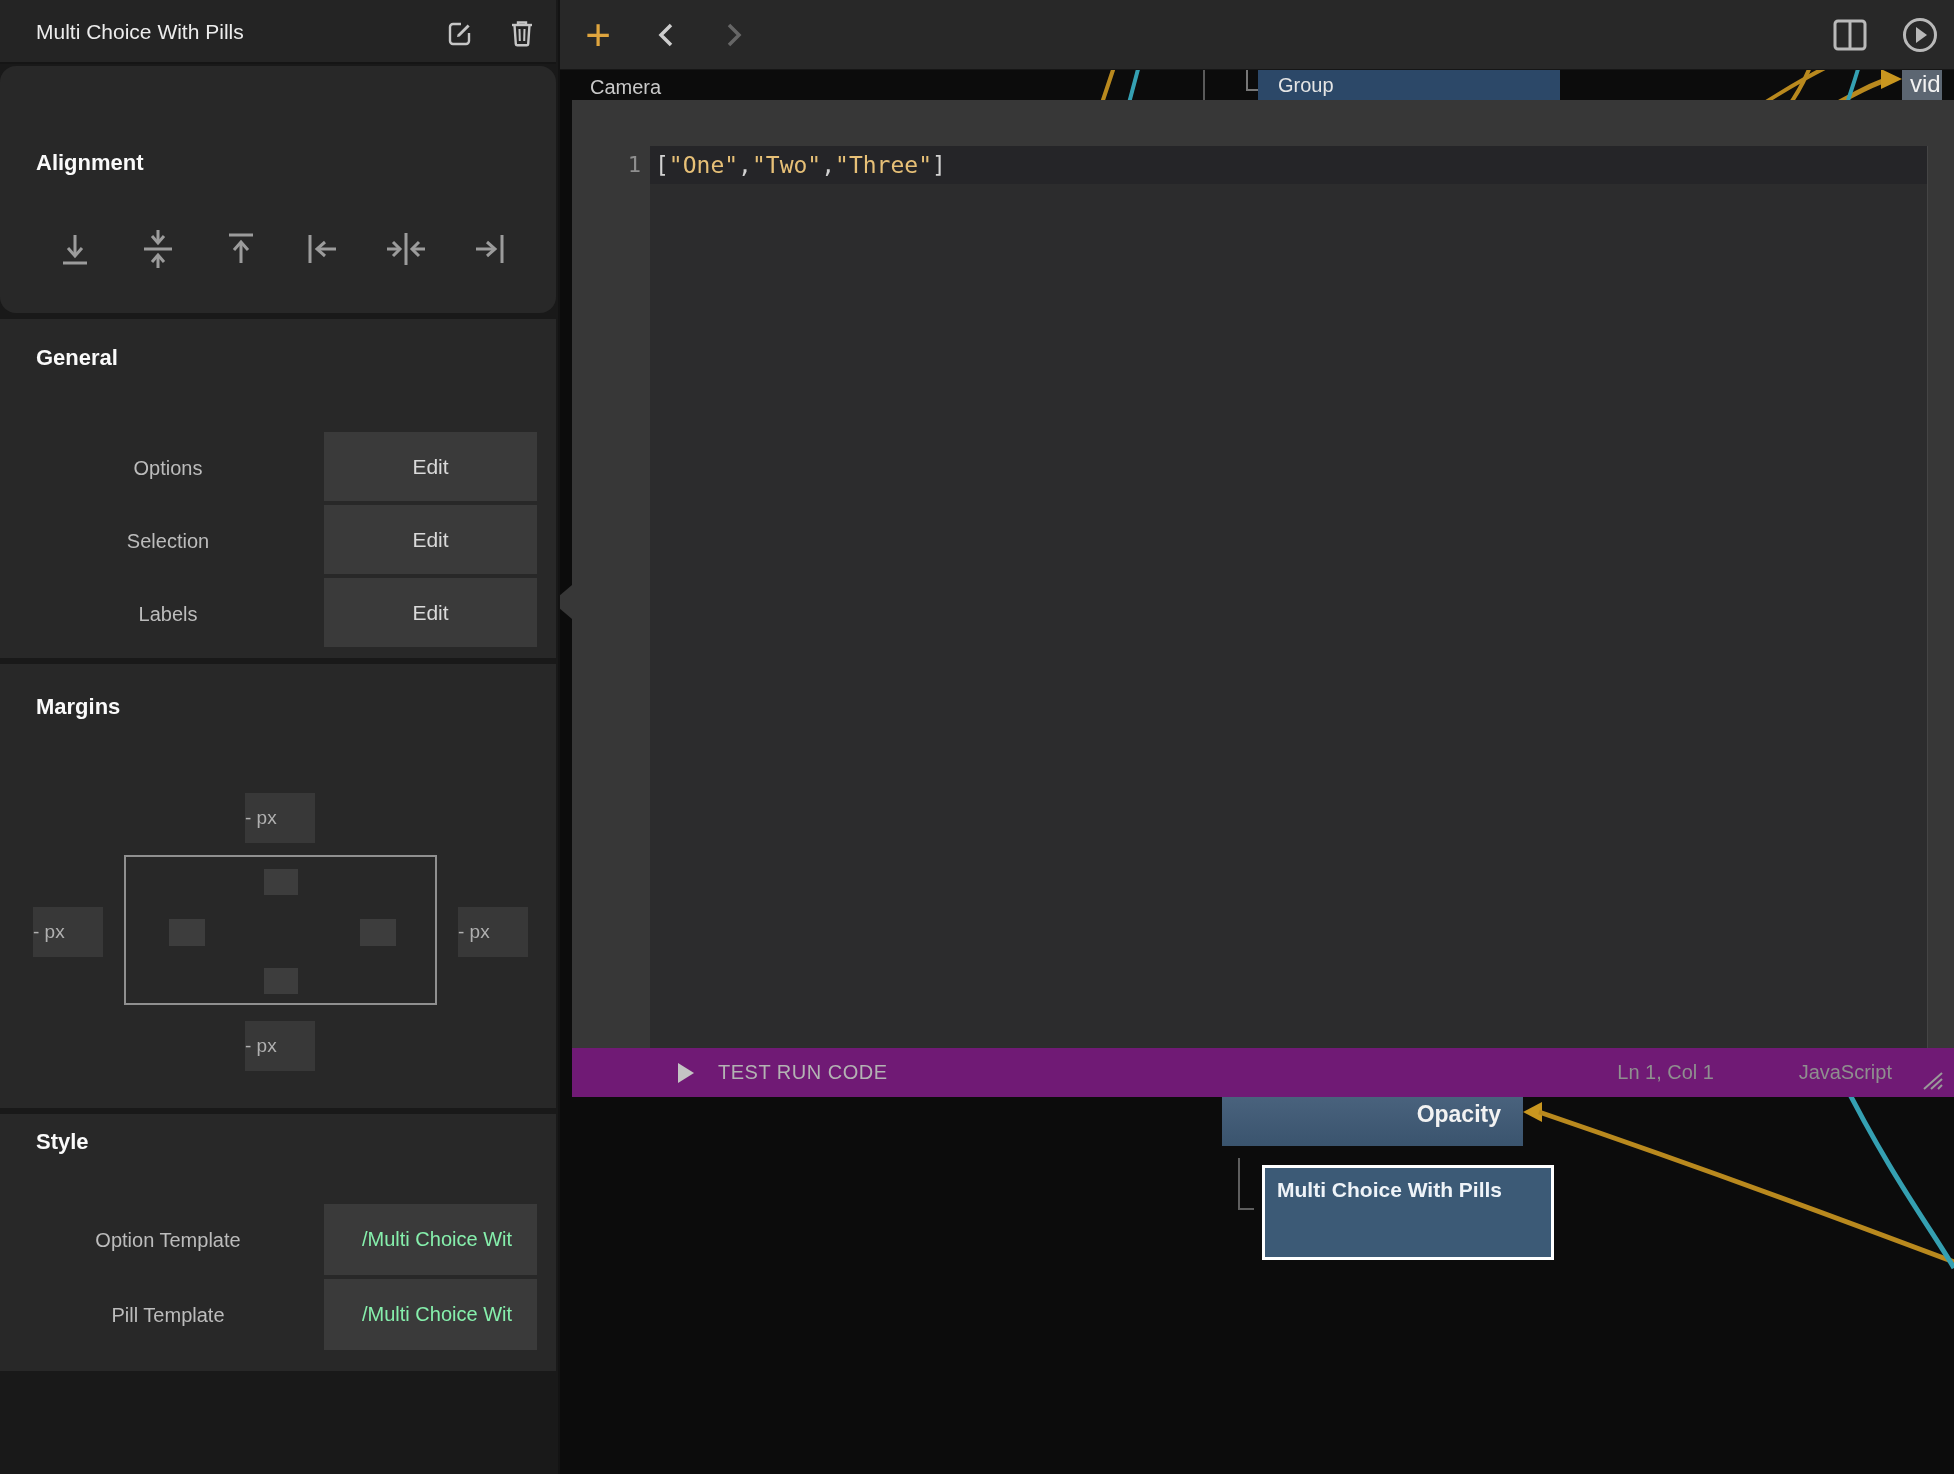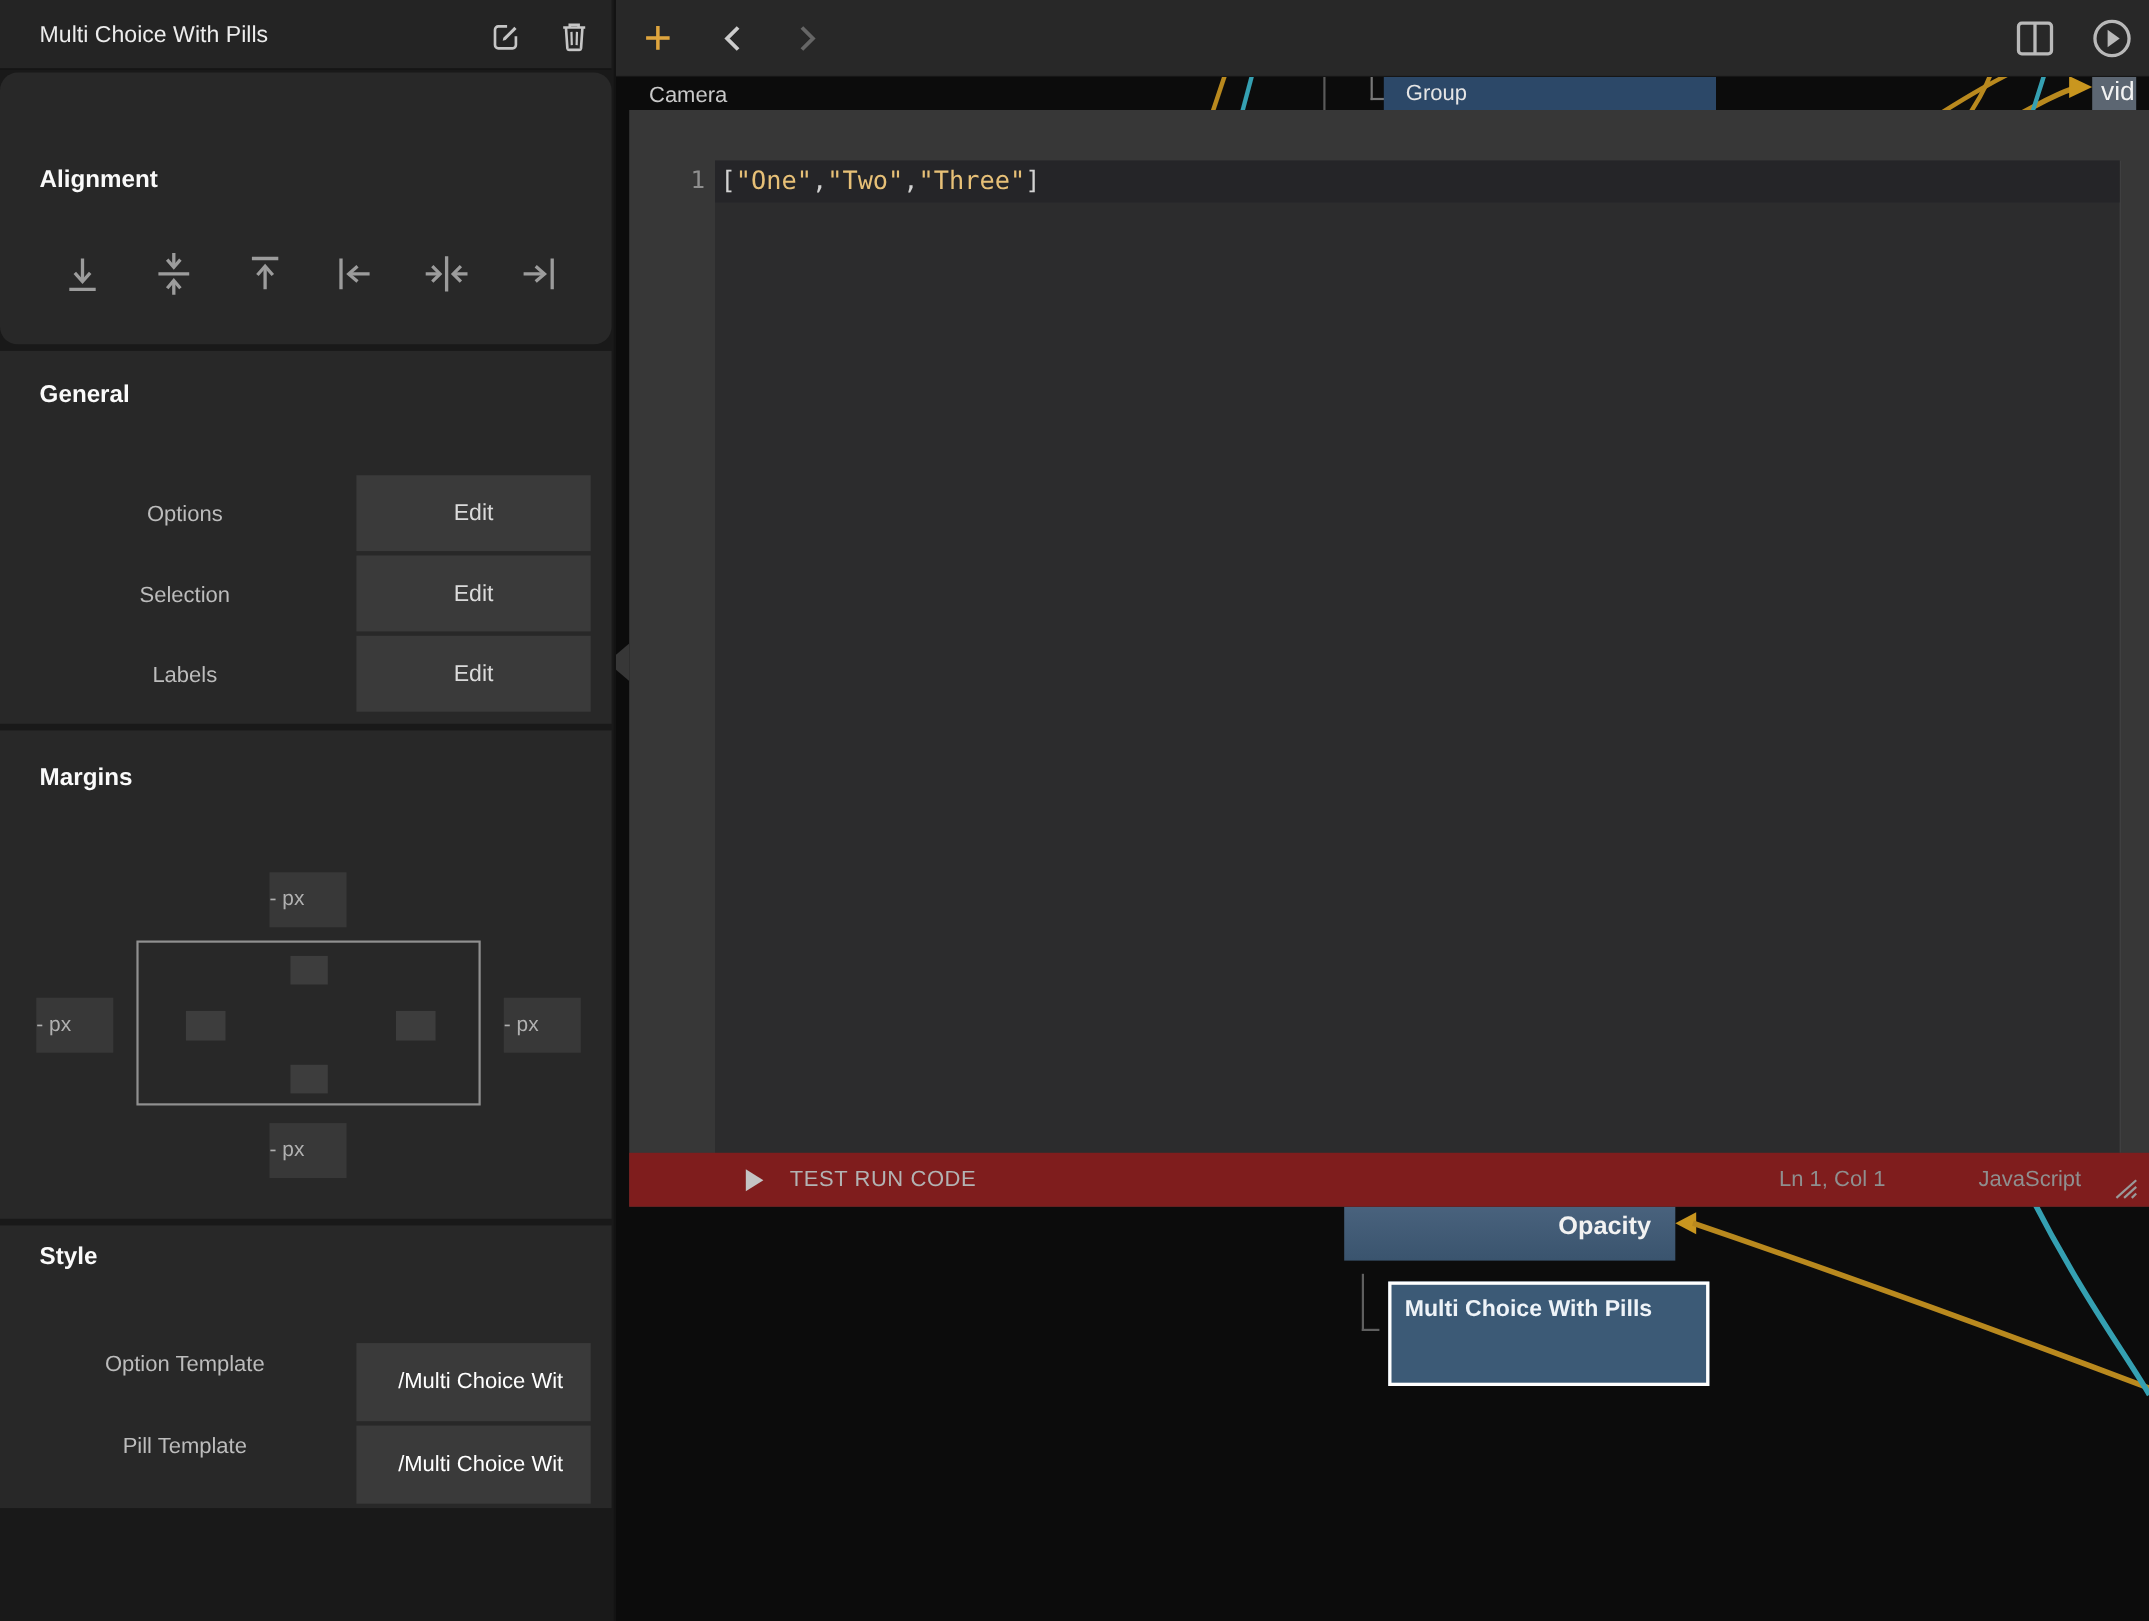--- a/index.html
+++ b/index.html
@@ -52,21 +52,21 @@
   #popover-arrow{position:absolute;left:-20px;top:485px;width:0;height:0;
     border-style:solid;border-width:17px 20px 17px 0;border-color:transparent var(--popover) transparent transparent;}
   #line-number{position:absolute;left:43px;top:46px;width:26px;height:38px;line-height:38px;
     text-align:right;color:#8f8f8f;font-family:"DejaVu Sans Mono",monospace;font-size:22px;}
   #code-area{position:absolute;left:78px;top:46px;width:1278px;height:902px;background:var(--codearea);
     border-right:1px solid #454545;}
   #current-line{position:absolute;left:0;top:0;width:100%;height:38px;background:#252528;
     font-family:"DejaVu Sans Mono",monospace;font-size:23px;line-height:38px;padding-left:5px;white-space:pre;}
   #current-line .punct{color:var(--punct-tok);}
   #current-line .string{color:var(--string-tok);}
-  #editor-bar{position:absolute;left:0;bottom:0;width:100%;height:49px;background:#7f1d1d;}
+  #editor-bar{position:absolute;left:0;bottom:0;width:100%;height:49px;background:#701a75;}
   #run-play{position:absolute;left:106px;top:15px;width:0;height:0;border-style:solid;
     border-width:10px 0 10px 16px;border-color:transparent transparent transparent #c4c4c4;}
   #run-label{position:absolute;left:146px;top:0;height:49px;line-height:49px;color:#b3b3b3;
     font-size:20px;letter-spacing:.5px;}
   #cursor-pos{position:absolute;right:240px;top:0;height:49px;line-height:49px;color:#8f8f8f;font-size:20px;}
   #lang-label{position:absolute;right:62px;top:0;height:49px;line-height:49px;color:#8f8f8f;font-size:20px;}
   #resize-grip{position:absolute;right:8px;bottom:6px;}
   
   #sidebar{position:absolute;left:0;top:0;width:560px;height:1474px;background:var(--panel-gap);
     border-right:2px solid #131313;z-index:4;}
@@ -81,21 +81,21 @@
   #sec-margins{top:664px;height:444px;}
   #sec-style{top:1114px;height:257px;}
   #sec-layout{top:1377px;height:97px;}
   .sec-heading{position:absolute;left:36px;color:#fafafa;font-size:22px;font-weight:bold;}
   #align-row{position:absolute;left:52px;top:160px;width:460px;display:flex;justify-content:space-between;}
   .align-btn{width:46px;height:46px;display:flex;align-items:center;justify-content:center;}
   .frow-label{position:absolute;width:270px;text-align:center;color:#bcbcbc;font-size:20px;left:33px;}
   .edit-btn{position:absolute;left:324px;width:213px;height:69px;background:var(--btn);
     color:#dadada;font-size:21px;text-align:center;line-height:69px;}
   .tpl-btn{position:absolute;left:324px;width:213px;height:71px;background:var(--btn);
-    color:#ffffff;font-size:20px;line-height:71px;padding-left:13px;white-space:nowrap;overflow:hidden;margin-top:17px;}
+    color:#86efac;font-size:20px;line-height:71px;padding-left:13px;white-space:nowrap;overflow:hidden;}
   .px-btn{position:absolute;width:70px;height:50px;background:#383838;color:#b0b0b0;
     font-size:19px;text-align:left;line-height:50px;}
   #margins-rect{position:absolute;left:124px;top:191px;width:313px;height:150px;border:2px solid #909090;}
   .m-handle{position:absolute;background:#3d3d3d;}
   #mh-top{left:138px;top:12px;width:34px;height:26px;}
   #mh-left{left:43px;top:62px;width:36px;height:27px;}
   #mh-right{left:234px;top:62px;width:36px;height:27px;}
   #mh-bottom{left:138px;top:111px;width:34px;height:26px;}
   svg{display:block;}
 </style>

